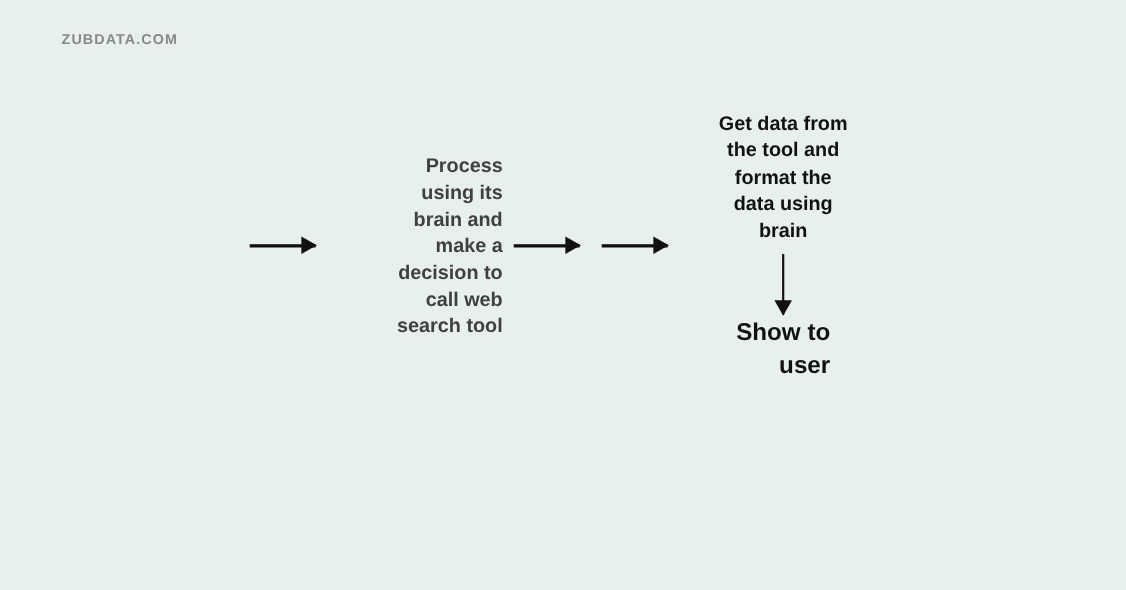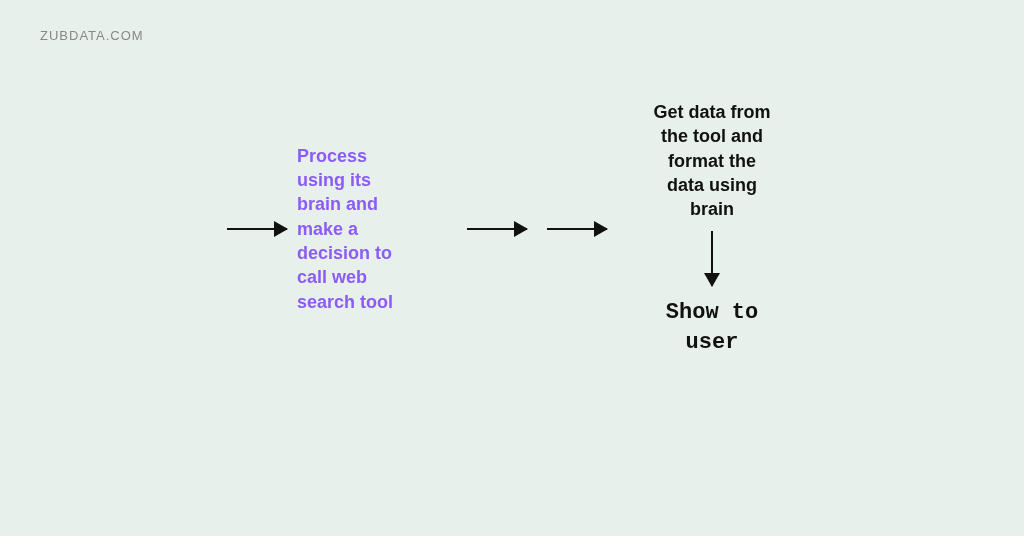--- a/index.html
+++ b/index.html
@@ -13,43 +13,43 @@
       height: 536px;
       background-color: #e8f0ec;
       font-family: Arial, sans-serif;
       position: relative;
       overflow: hidden;
     }
 
     .watermark {
       position: absolute;
       top: 28px;
-      left: 40px;
+      left: 56px;
       font-size: 13px;
-      font-weight: 400;
+      font-weight: 700;
       color: #888;
       letter-spacing: 1px;
     }
 
     .diagram {
       position: absolute;
       top: 100px;
       left: 0;
       right: 0;
       display: flex;
       align-items: center;
       justify-content: center;
       gap: 0;
     }
 
     .node {
-      text-align: left;
+      text-align: right;
       font-size: 18px;
       font-weight: bold;
-      color: #8b5cf6;
+      color: #404040;
       line-height: 1.35;
     }
 
     .node-read {
       width: 110px;
     }
 
     .node-process {
       width: 160px;
     }
@@ -123,27 +123,26 @@
       position: absolute;
       bottom: -1px;
       left: 50%;
       transform: translateX(-50%);
       border-left: 8px solid transparent;
       border-right: 8px solid transparent;
       border-top: 14px solid #111;
     }
 
     .node-show {
-      margin-top: 12px;
-      text-align: center;
+      margin-top: 1px;
+      text-align: right;
       font-size: 22px;
       font-weight: bold;
       color: #111;
       line-height: 1.35;
-      font-family: Liberation Mono, monospace;
     }
   </style>
 </head>
 <body>
 
 <div class="watermark">ZUBDATA.COM</div>
 
 <div class="diagram">
 
 

